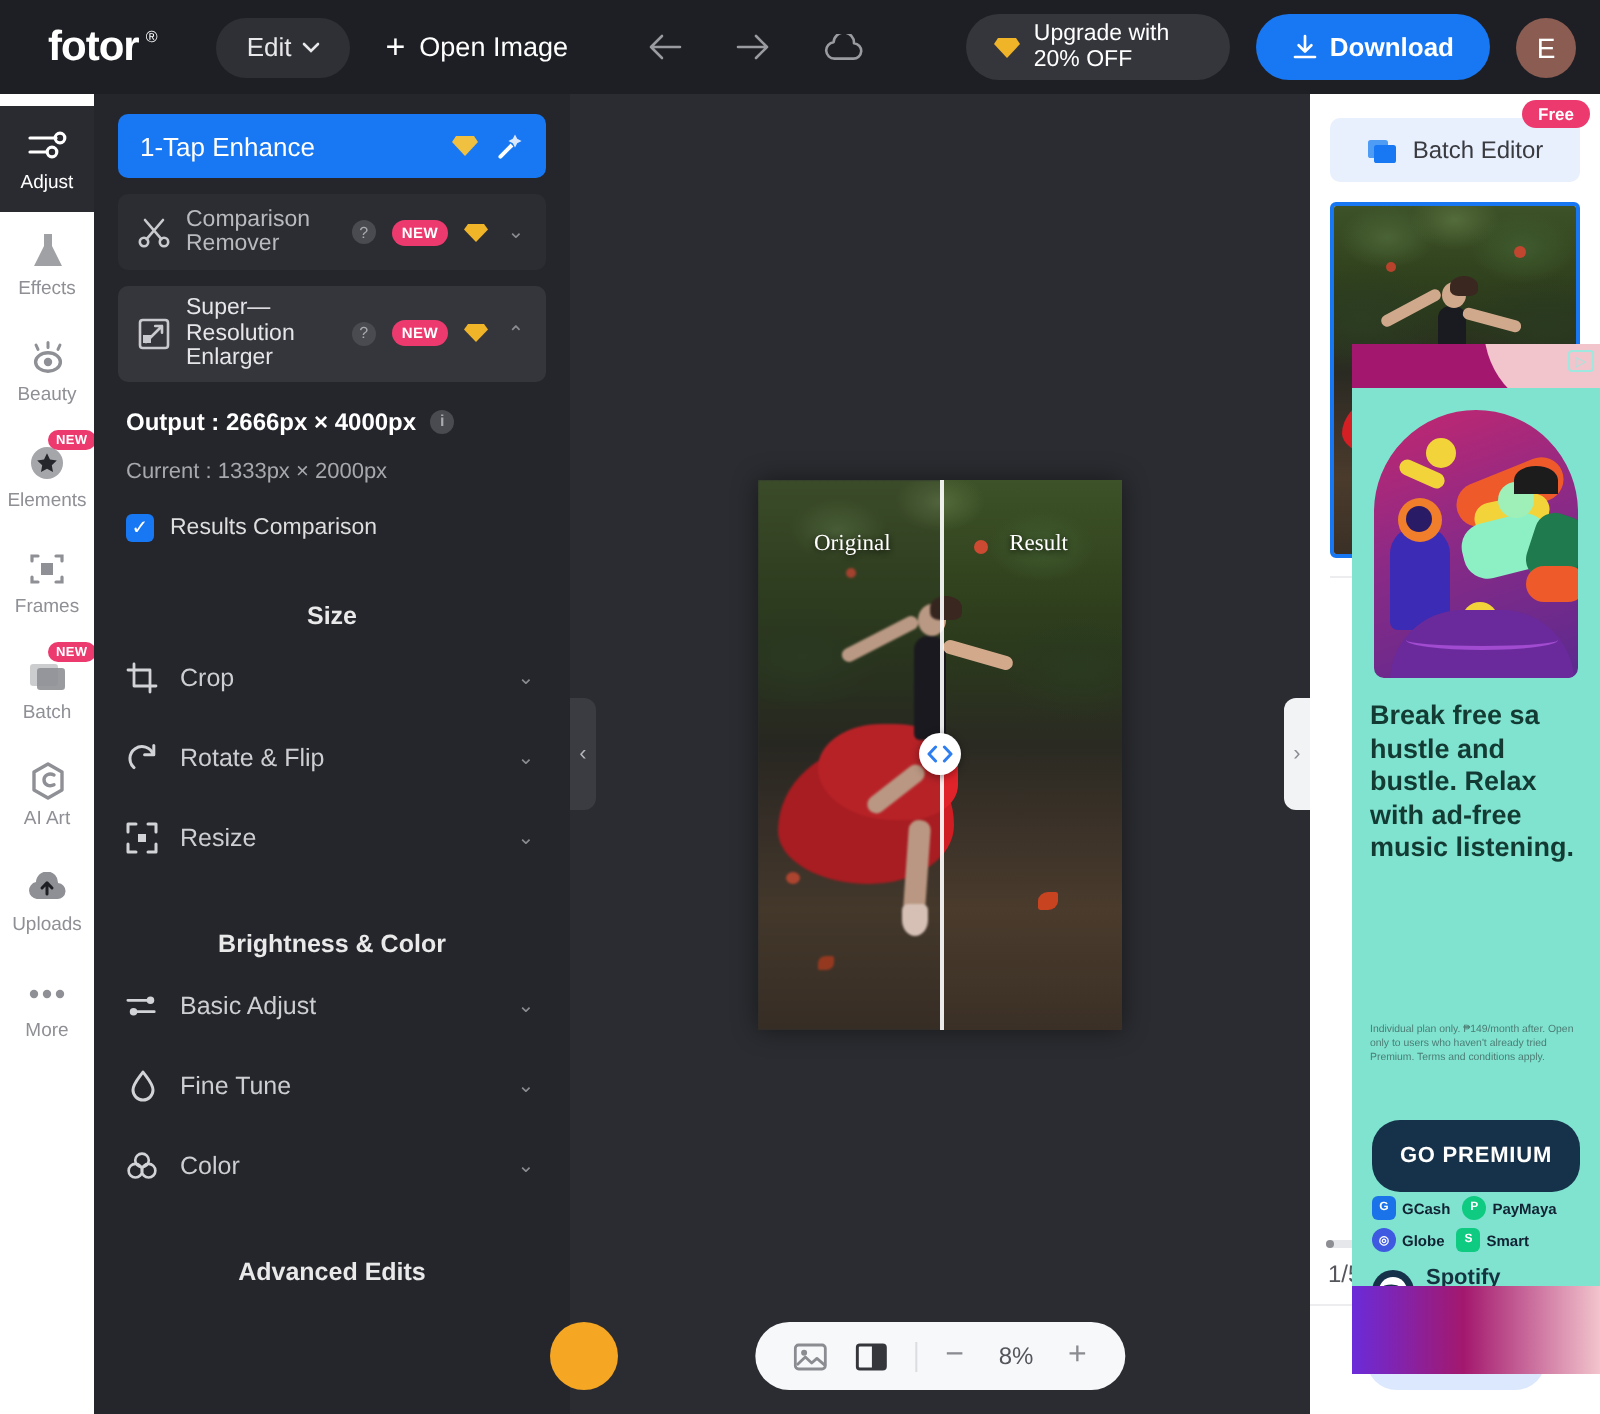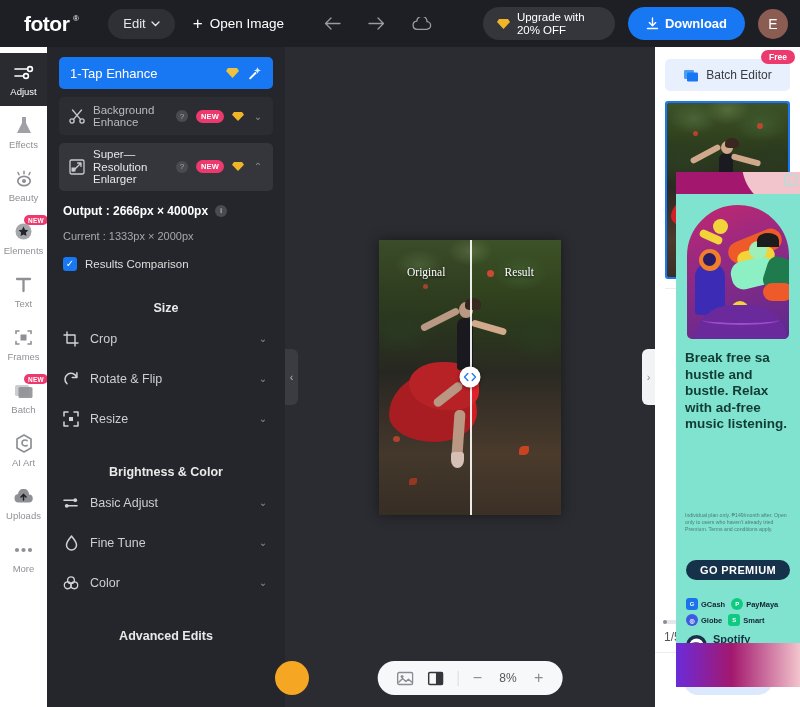--- a/index.html
+++ b/index.html
@@ -251,21 +251,21 @@
   }
   .ad-txt {
     position: absolute; left: 9px; top: 178px; right: 6px; color: #133b33;
     font-size: 13.5px; font-weight: bold; line-height: 16.5px;
   }
   .ad-fine {
     position: absolute; left: 9px; top: 340px; right: 8px; color: #4d7d74;
     font-size: 5.2px; line-height: 7px;
   }
   .ad-cta {
-    position: absolute; left: 10px; right: 10px; top: 388px; height: 20px;
+    position: absolute; left: 10px; right: 10px; top: 388px; height: 36px;
     background: #16324a; border-radius: 14px; color: #fff; font-size: 11px;
     font-weight: bold; display: flex; align-items: center; justify-content: center;
     letter-spacing: .4px; cursor: pointer;
   }
   .ad-pays { position: absolute; left: 10px; top: 426px; right: 8px; display: flex; flex-wrap: wrap; gap: 4px 6px; }
   .pay-chip { display: flex; align-items: center; gap: 3px; font-size: 7.5px; font-weight: bold; color: #123; }
   .pay-sq { width: 12px; height: 12px; border-radius: 3px; display: flex; align-items: center; justify-content: center; color: #fff; font-size: 6px; }
   .ad-brand { position: absolute; left: 10px; top: 462px; display: flex; align-items: center; gap: 6px; }
   .sp-circle {
     width: 21px; height: 21px; border-radius: 50%; background: #16324a;
@@ -373,28 +373,20 @@
         <span class="new-tag">NEW</span>
         <span class="rail-icon">
           <svg width="19" height="19" viewBox="0 0 19 19">
               <circle cx="9.5" cy="9.5" r="8" fill="currentColor" opacity=".8"></circle>
               <path d="M9.5 4.6l1.5 3.1 3.4.5-2.5 2.4.6 3.4-3-1.6-3 1.6.6-3.4L4.6 8.2l3.4-.5z" fill="#25262b"></path>
             </svg>
         </span>
         <span class="rail-label">Elements</span>
       </div>
 
-      <div class="rail-item">
-        <span class="rail-icon">
-          <svg width="17" height="17" viewBox="0 0 17 17">
-              <path d="M2 3h13M8.5 3v12" stroke="currentColor" stroke-width="2.3" stroke-linecap="round"></path>
-            </svg>
-        </span>
-        <span class="rail-label">Text</span>
-      </div>
 
       <div class="rail-item">
         <span class="rail-icon">
           <svg width="19" height="17" viewBox="0 0 19 17">
               <path d="M2 4.5V2h3M14 2h3v2.5M17 12.5V15h-3M5 15H2v-2.5" stroke="currentColor" stroke-width="1.6" fill="none" stroke-linecap="round"></path>
               <rect x="6.5" y="5.5" width="6" height="6" fill="currentColor"></rect>
             </svg>
         </span>
         <span class="rail-label">Frames</span>
       </div>
@@ -456,21 +448,21 @@
       </div>
 
       <div class="tool-row">
         <span class="tool-ico">
           <svg width="16" height="15" viewBox="0 0 16 15">
               <circle cx="3" cy="12" r="2.1" fill="none" stroke="currentColor" stroke-width="1.3"></circle>
               <circle cx="13" cy="12" r="2.1" fill="none" stroke="currentColor" stroke-width="1.3"></circle>
               <path d="M4.3 10.6L12.5 1M11.7 10.6L3.5 1" stroke="currentColor" stroke-width="1.3" stroke-linecap="round"></path>
             </svg>
         </span>
-        <span class="tool-name">Background Enhance</span>
+        <span class="tool-name">Comparison Remover</span>
         <span class="q-mark">?</span>
         <span class="pill-new">NEW</span>
         <svg width="12" height="11" viewBox="0 0 12 11">
             <path d="M2 1h8l2 2.7L6 10 0 3.7z" fill="#f0b429"></path>
           </svg>
         <span class="chev">⌄</span>
       </div>
 
       <div class="tool-row open">
         <span class="tool-ico">

